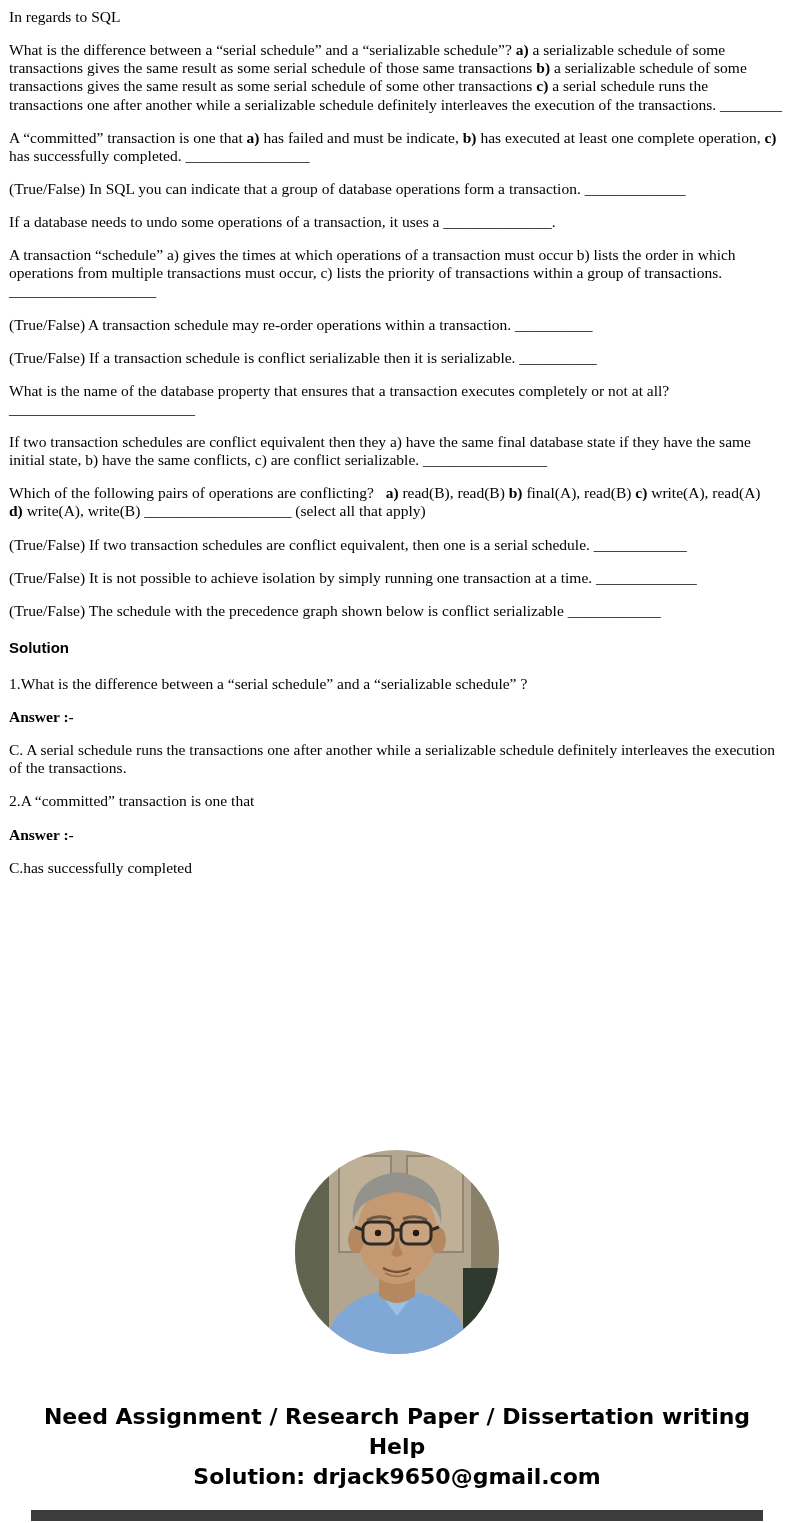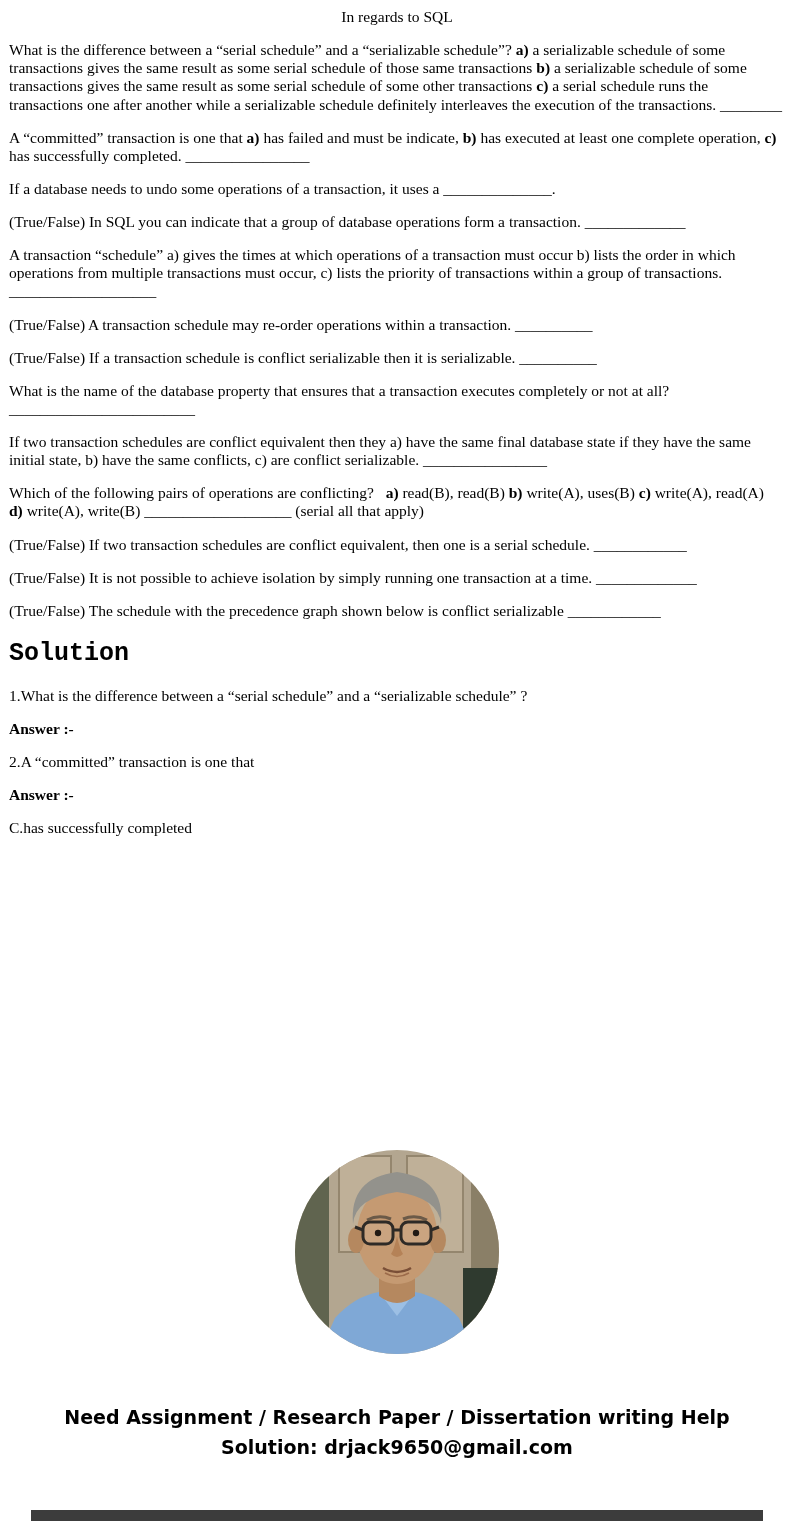--- a/index.html
+++ b/index.html
@@ -11,79 +11,80 @@
     font-family: "Liberation Serif", serif;
     font-size: 15.5px;
     color: #000000;
   }
   .page { padding: 8px 9px 0 9px; }
   .page p {
     margin: 15px 0;
     line-height: 1.17;
     white-space: pre-wrap;
   }
-  .page p:first-child { margin-top: 0; text-align: center; }
+  .page p:first-child { margin-top: 0; }
   .page h3 {
-    font-size: 25px;
+    font-size: 15px;
     margin: 19px 0;
-    font-family: Liberation Mono, monospace;
+    font-family: Liberation Sans, sans-serif;
     font-weight: bold;
   }
   .photo-wrap {
     position: absolute;
     top: 1150px;
     left: 50%;
     transform: translateX(-50%);
     width: 204px;
     height: 204px;
   }
   .footer {
     position: absolute;
     top: 1402px;
     left: 0;
     right: 0;
     text-align: center;
     font-family: "DejaVu Sans", sans-serif;
     font-weight: bold;
-    font-size: 19px;
+    font-size: 22px;
     line-height: 30px;
     color: #000000;
   }
   .footer-inner { max-width: 734px; margin: 0 auto; }
   .bottom-bar {
     position: absolute;
     bottom: 2px;
     left: 31px;
     right: 31px;
     height: 11px;
   }
 </style>
 </head>
 <body>
 
 <div class="page">
   <p><span>In regards to SQL</span></p>
   <p><span>What is the difference between a “serial schedule” and a “serializable schedule”? </span><b>a)</b><span> a serializable schedule of some transactions gives the same result as some serial schedule of those same transactions </span><b>b)</b><span> a serializable schedule of some transactions gives the same result as some serial schedule of some other transactions </span><b>c)</b><span> a serial schedule runs the transactions one after another while a serializable schedule definitely interleaves the execution of the transactions. ________</span></p>
   <p><span>A “committed” transaction is one that </span><b>a)</b><span> has failed and must be indicate, </span><b>b)</b><span> has executed at least one complete operation, </span><b>c)</b><span> has successfully completed. ________________</span></p>
+  <p><span>(True/False) In SQL you can indicate that a group of database operations form a transaction. _____________</span></p>
   <p><span>If a database needs to undo some operations of a transaction, it uses a ______________.</span></p>
-  <p><span>(True/False) In SQL you can indicate that a group of database operations form a transaction. _____________</span></p>
   <p><span>A transaction “schedule” a) gives the times at which operations of a transaction must occur b) lists the order in which operations from multiple transactions must occur, c) lists the priority of transactions within a group of transactions. ___________________</span></p>
   <p><span>(True/False) A transaction schedule may re-order operations within a transaction. __________</span></p>
   <p><span>(True/False) If a transaction schedule is conflict serializable then it is serializable. __________</span></p>
   <p><span>What is the name of the database property that ensures that a transaction executes completely or not at all? ________________________</span></p>
   <p><span>If two transaction schedules are conflict equivalent then they a) have the same final database state if they have the same initial state, b) have the same conflicts, c) are conflict serializable. ________________</span></p>
-  <p><span>Which of the following pairs of operations are conflicting?   </span><b>a)</b><span> read(B), read(B) </span><b>b)</b><span> write(A), uses(B) </span><b>c)</b><span> write(A), read(A)   </span><b>d)</b><span> write(A), write(B) ___________________ (serial all that apply)</span></p>
+  <p><span>Which of the following pairs of operations are conflicting?   </span><b>a)</b><span> read(B), read(B) </span><b>b)</b><span> final(A), read(B) </span><b>c)</b><span> write(A), read(A)   </span><b>d)</b><span> write(A), write(B) ___________________ (select all that apply)</span></p>
   <p><span>(True/False) If two transaction schedules are conflict equivalent, then one is a serial schedule. ____________</span></p>
   <p><span>(True/False) It is not possible to achieve isolation by simply running one transaction at a time. _____________</span></p>
   <p><span>(True/False) The schedule with the precedence graph shown below is conflict serializable ____________</span></p>
 
   <h3>Solution</h3>
 
   <p><span>1.What is the difference between a “serial schedule” and a “serializable schedule” ?</span></p>
   <p><b>Answer :-</b></p>
+  <p><span>C. A serial schedule runs the transactions one after another while a serializable schedule definitely interleaves the execution of the transactions.</span></p>
   <p><span>2.A “committed” transaction is one that</span></p>
   <p><b>Answer :-</b></p>
   <p><span>C.has successfully completed</span></p>
 </div>
 
 <div class="photo-wrap">
   <svg width="204" height="204" viewBox="0 0 204 204" aria-hidden="true">
     <defs>
       <clipPath id="photoClip">
           <circle cx="102" cy="102" r="102"></circle>

